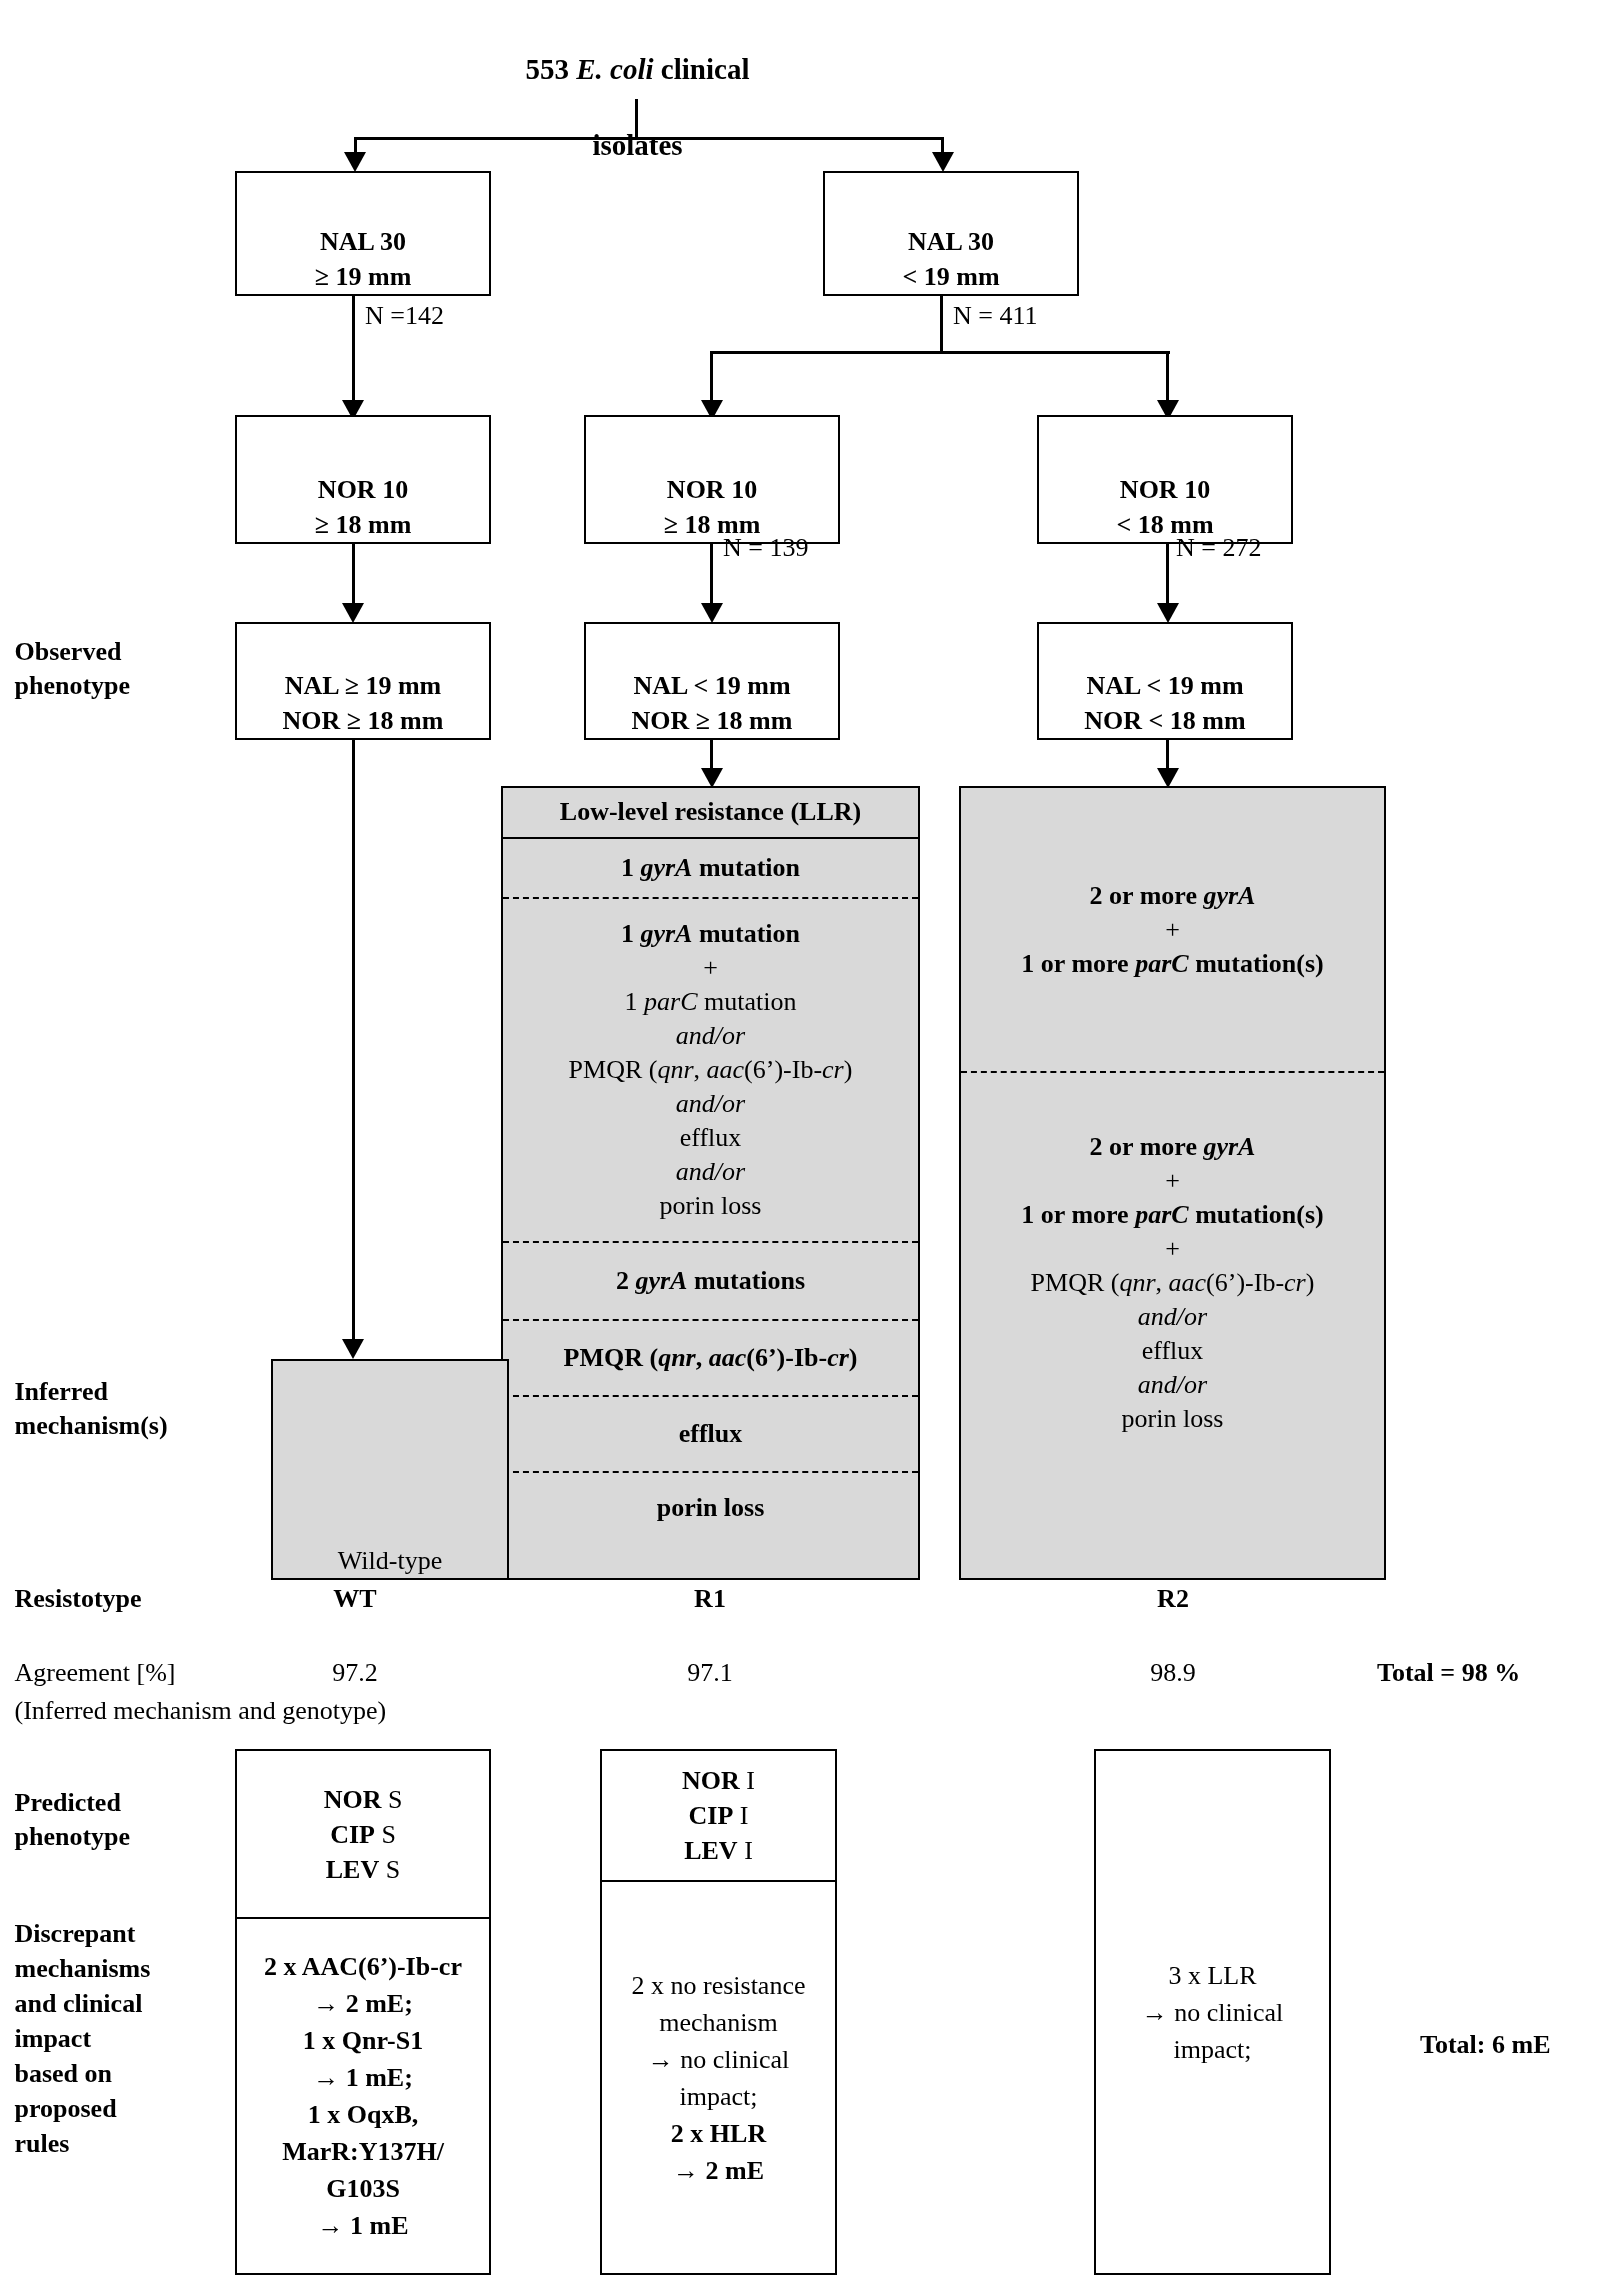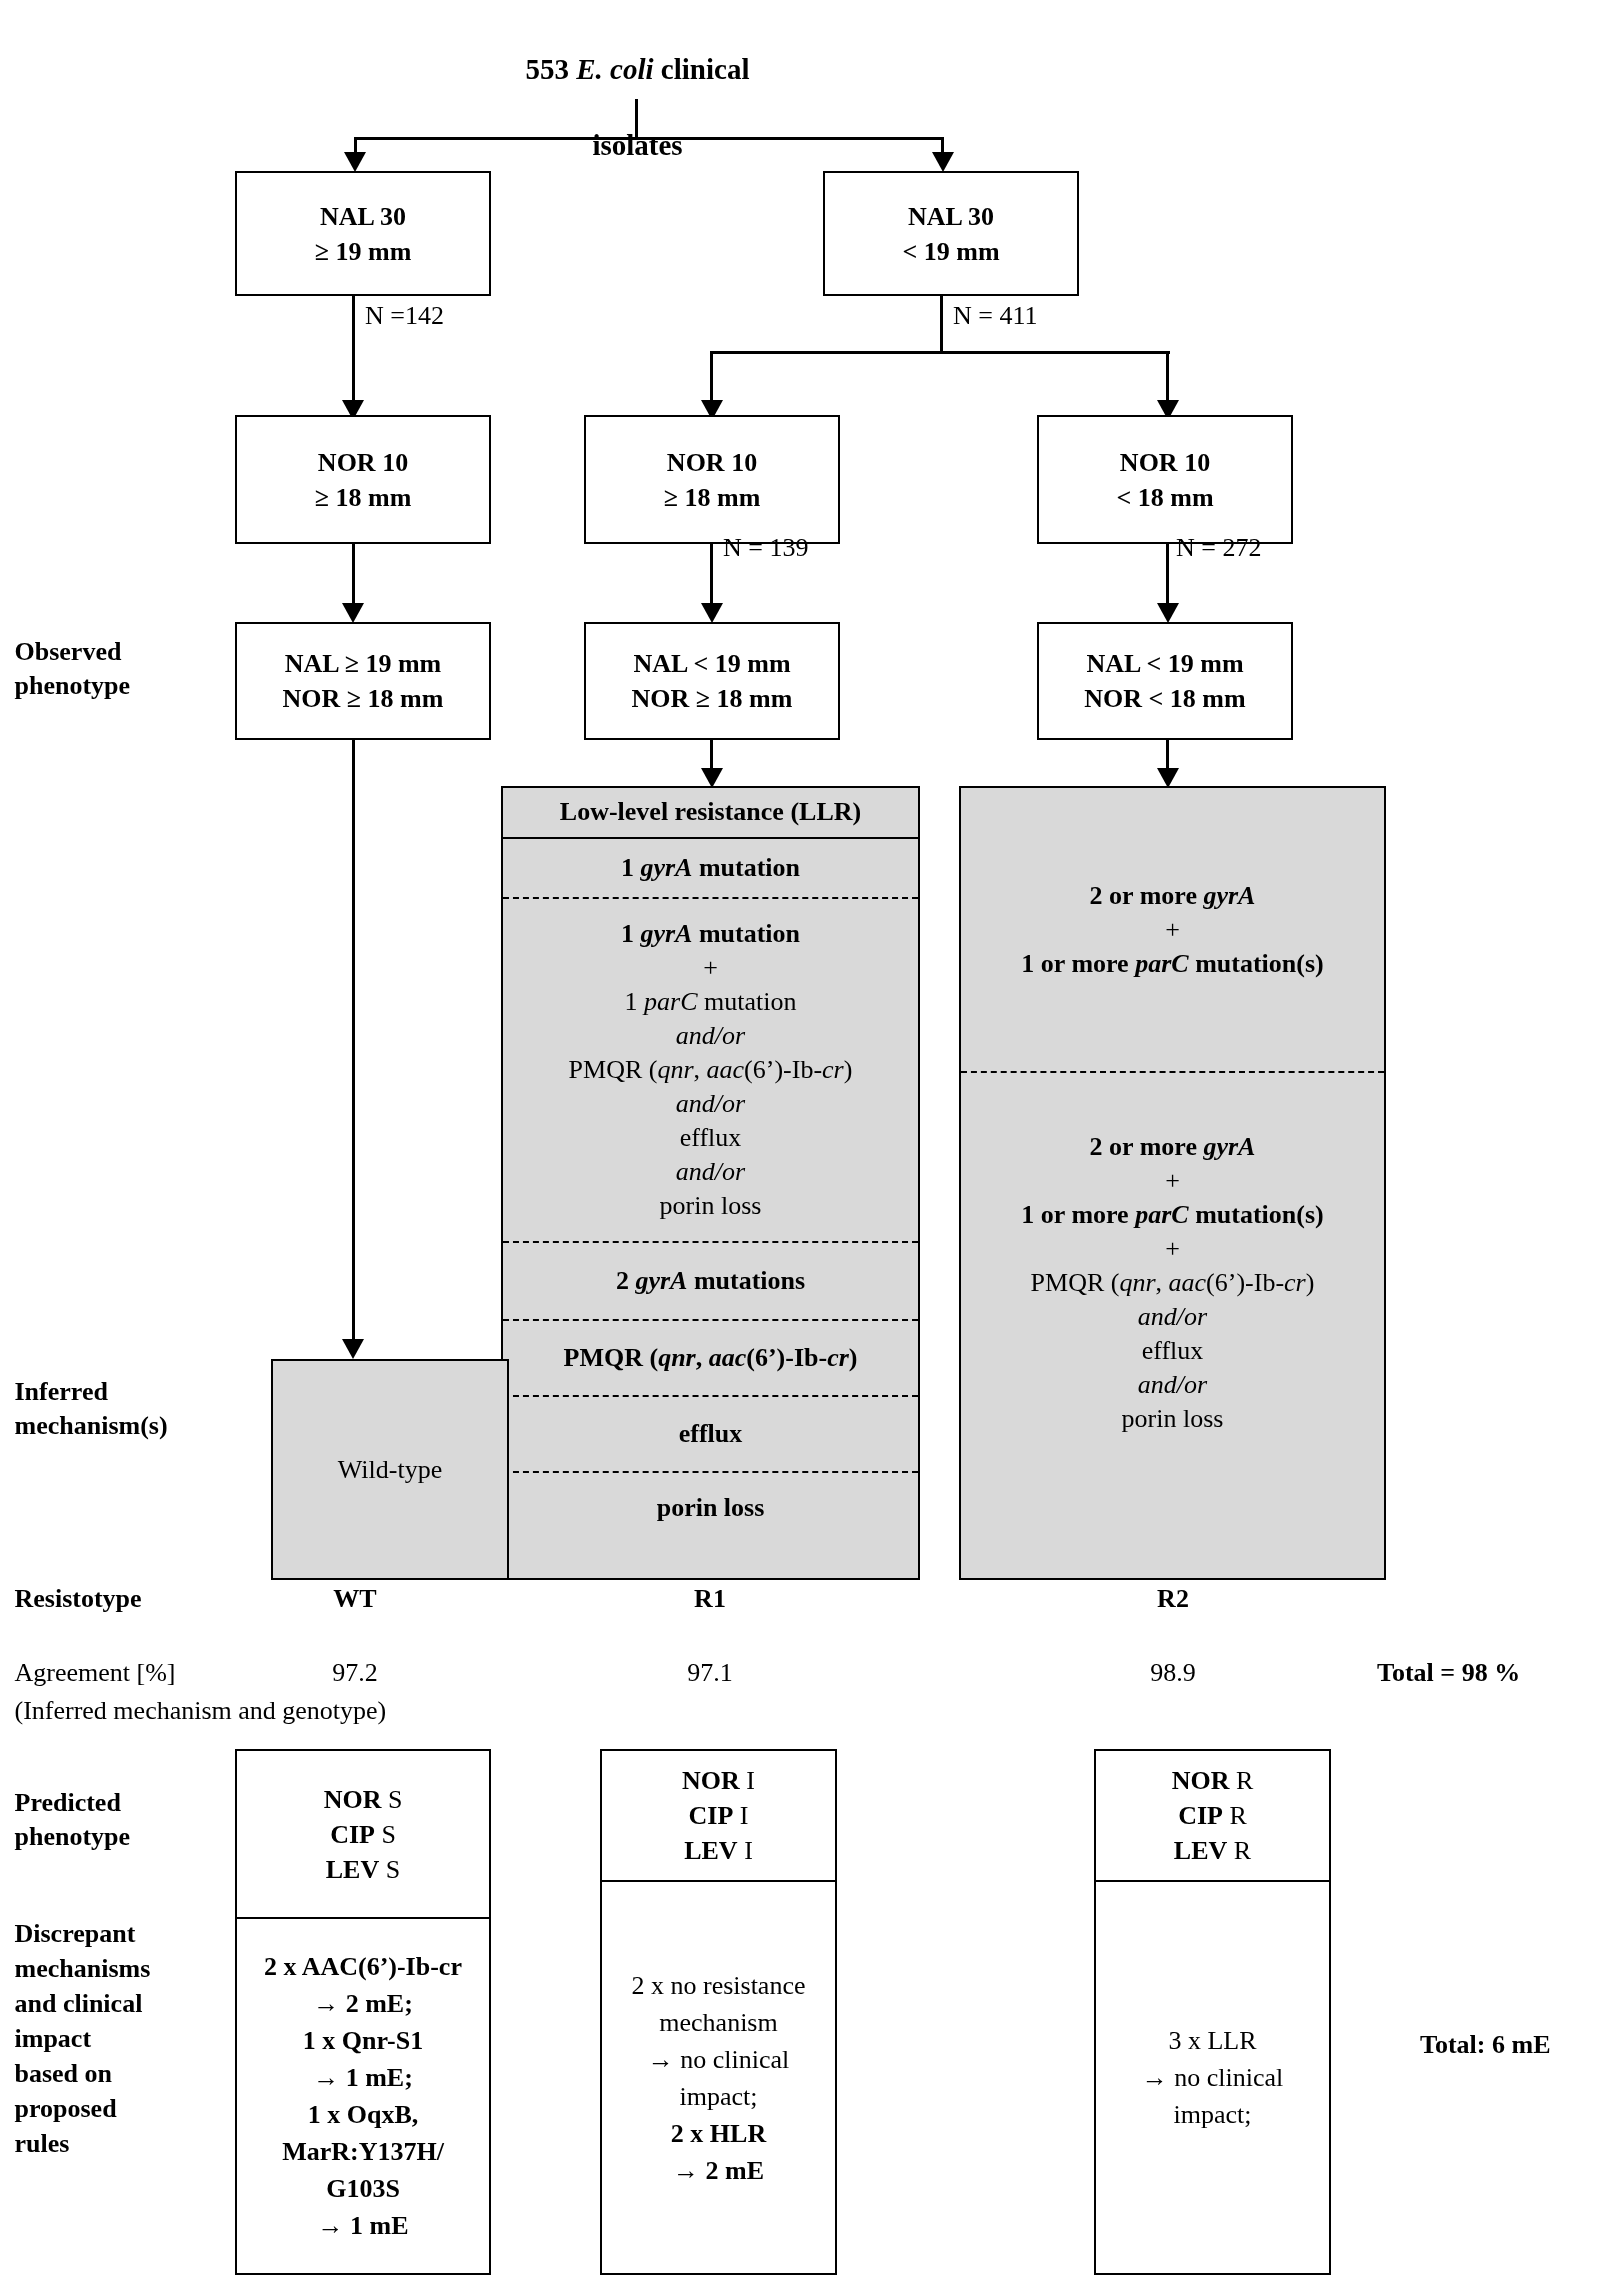--- a/index.html
+++ b/index.html
@@ -29,21 +29,21 @@
 
   
   .box{
     position:absolute;
     box-sizing:border-box;
     border:2.6px solid #000;
     background:#fff;
     display:flex;
     flex-direction:column;
     align-items:center;
-    justify-content:center;
+    justify-content:flex-end;
     text-align:center;
     font-size:26px;
     line-height:35px;
     font-weight:bold;
   }
   .box .l1,.box .l2{display:block;}
   .gray{background:#d9d9d9;margin-left:36px;}
 
   
   .stack{
@@ -320,25 +320,20 @@
       <div class="rg">2 x no resistance</div>
       <div class="rg">mechanism</div>
       <div class="rg">→ no clinical</div>
       <div class="rg">impact;</div>
       <div class="bd">2 x HLR</div>
       <div class="bd">→ 2 mE</div>
     </div>
   </div>
 
   <div class="pbox" style="left:1094px;top:1749px;width:237px;height:526px;">
-    <div class="ptop" style="height:131px;">
-      <div><span class="bd">NOR</span> <span class="rg">R</span></div>
-      <div><span class="bd">CIP</span> <span class="rg">R</span></div>
-      <div><span class="bd">LEV</span> <span class="rg">R</span></div>
-    </div>
     <div class="pbot">
       <div class="rg">3 x LLR</div>
       <div class="rg">→ no clinical</div>
       <div class="rg">impact;</div>
     </div>
   </div>
 
   <div class="lbl" style="left:1377px;top:2028px;margin-left:43px;">Total: 6 mE</div>
 
 </div>

